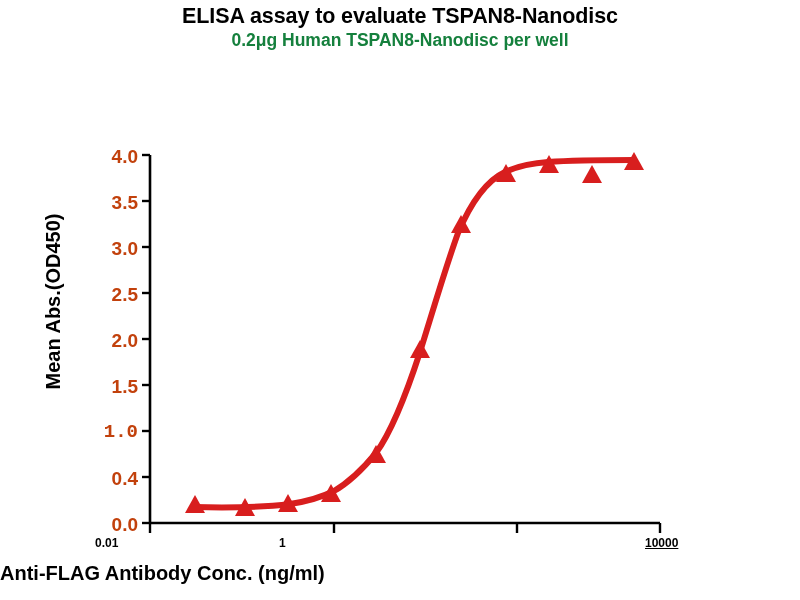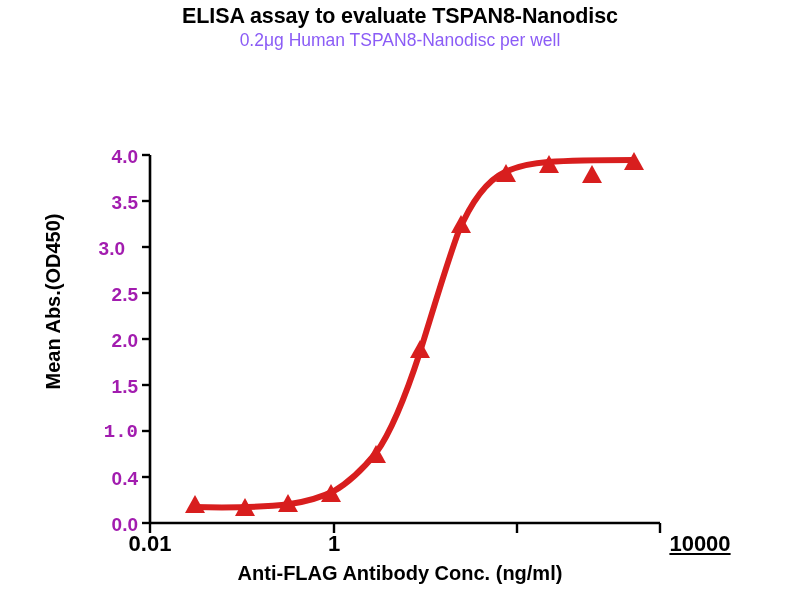--- a/index.html
+++ b/index.html
@@ -33,22 +33,22 @@
   .chart-title {
     font-size: 21.5px;
     font-weight: bold;
     color: #000000;
     letter-spacing: -0.1px;
     line-height: 25px;
     white-space: nowrap;
   }
   .chart-subtitle {
     font-size: 17.5px;
-    font-weight: normal;
-    color: #8b5cf6;
+    font-weight: bold;
+    color: #15803d;
     line-height: 22px;
     white-space: nowrap;
   }
   .ylabel {
     position: absolute;
     left: -97px;
     top: 290px;
     width: 300px;
     text-align: center;
     transform: rotate(-90deg);
@@ -56,40 +56,39 @@
     font-size: 20px;
     font-weight: bold;
     color: #000000;
     white-space: nowrap;
   }
   .xlabel {
     position: absolute;
     left: 0;
     top: 562px;
     width: 800px;
-    text-align: center;
     font-size: 20px;
     font-weight: bold;
     color: #000000;
     white-space: nowrap;
   }
   .ytick-label {
     position: absolute;
     width: 62px;
     text-align: right;
     font-size: 19px;
     font-weight: bold;
-    color: #a21caf;
+    color: #c2410c;
     line-height: 19px;
   }
   .xtick-label {
     position: absolute;
     width: 110px;
-    text-align: center;
-    font-size: 22px;
+    text-align: left;
+    font-size: 12px;
     font-weight: bold;
     color: #000000;
     line-height: 19px;
   }
   svg.plot {
     position: absolute;
     left: 0;
     top: 0;
     width: 800px;
     height: 600px;
@@ -103,21 +102,21 @@
   <div class="title-block">
     <div class="chart-title">ELISA assay to evaluate TSPAN8-Nanodisc</div>
     <div class="chart-subtitle">0.2μg Human TSPAN8-Nanodisc per well</div>
   </div>
 
   <div class="ylabel">Mean Abs.(OD450)</div>
   <div class="xlabel">Anti-FLAG Antibody Conc. (ng/ml)</div>
 
   <div class="ytick-label" style="left:76px; top:147px;">4.0</div>
   <div class="ytick-label" style="left:76px; top:193px;">3.5</div>
-  <div class="ytick-label" style="left:63px; top:239px;">3.0</div>
+  <div class="ytick-label" style="left:76px; top:239px;">3.0</div>
   <div class="ytick-label" style="left:76px; top:285px;">2.5</div>
   <div class="ytick-label" style="left:76px; top:331px;text-align:right;">2.0</div>
   <div class="ytick-label" style="left:76px; top:377px;">1.5</div>
   <div class="ytick-label" style="left:76px; top:423px;font-family:Liberation Mono, monospace;">1.0</div>
   <div class="ytick-label" style="left:76px; top:469px;">0.4</div>
   <div class="ytick-label" style="left:76px; top:515px;">0.0</div>
 
   <div class="xtick-label" style="left:95px;  top:534px;">0.01</div>
   <div class="xtick-label" style="left:279px; top:534px;">1</div>
   <div class="xtick-label" style="left:645px; top:534px;text-decoration:underline;">10000</div>

